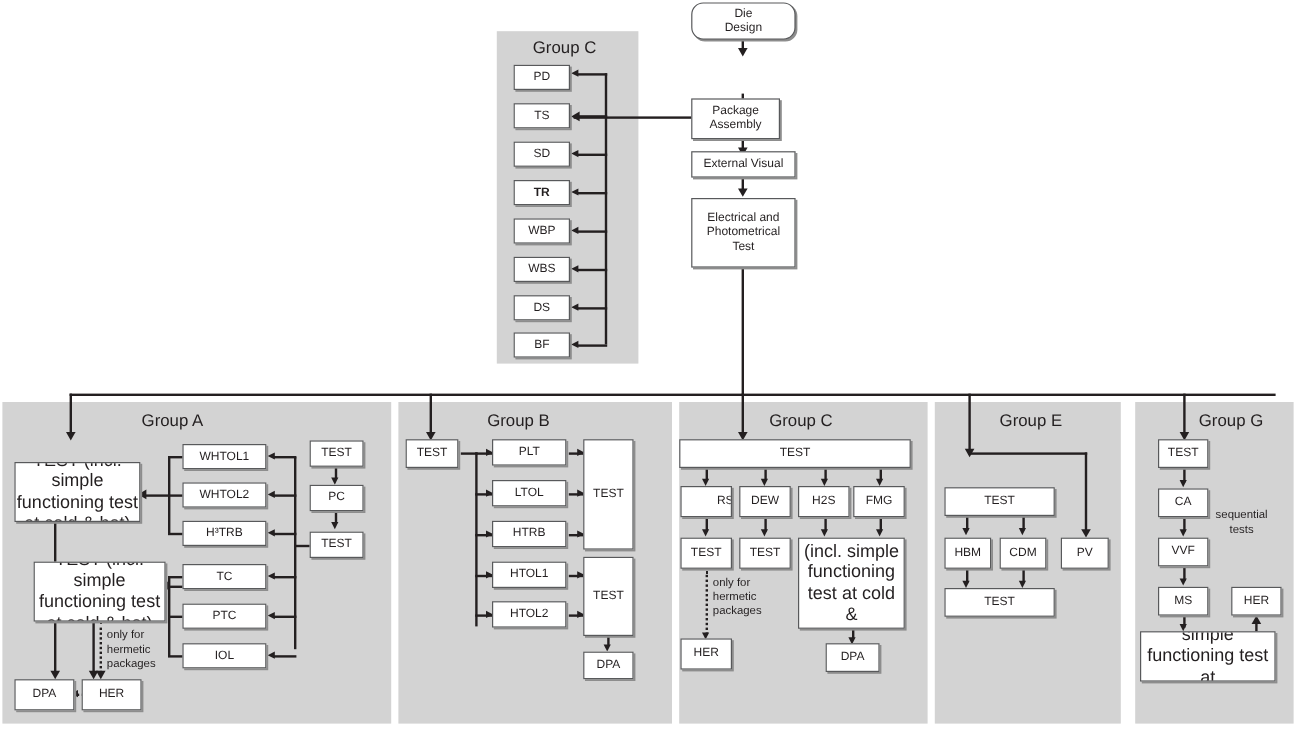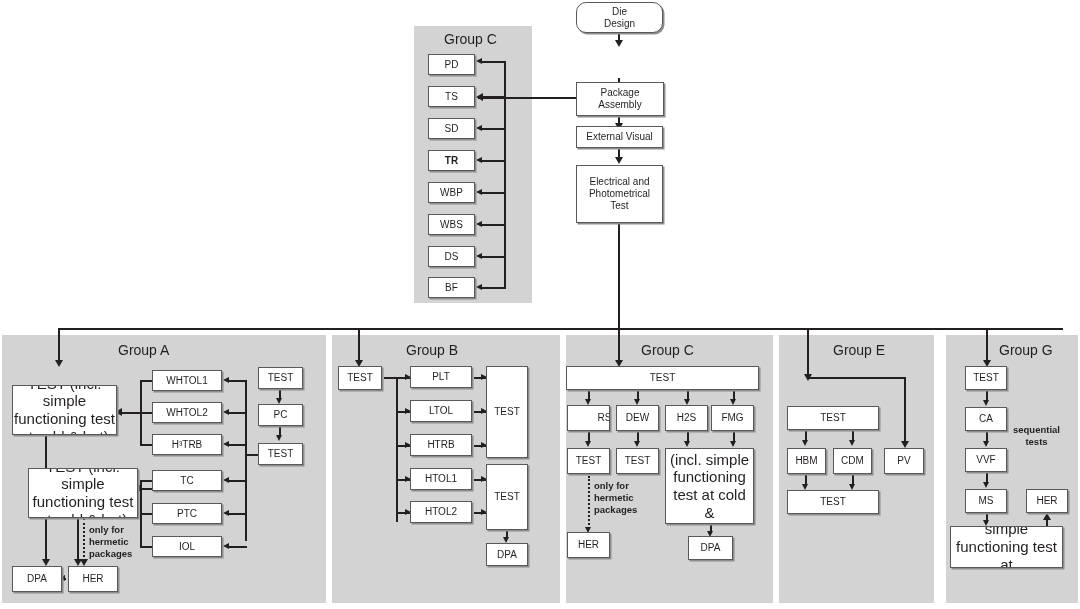--- a/index.html
+++ b/index.html
@@ -44,21 +44,20 @@
     overflow: hidden;
   }
   .box.f10 { font-size: 10px; }
   .note {
     position: absolute;
     font-size: 9.5px;
     line-height: 1.25;
     color: #231f20;
     z-index: 4;
     text-align: left;
-    font-weight: bold;
   }
   .note.ctr { text-align: center; }
   
   .ln {
     position: absolute;
     background: #231f20;
     z-index: 2;
   }
   .lnv { width: 2px; }
   .lnh { height: 2px; }
@@ -98,21 +97,21 @@
   <div class="panel" style="left:946px; top:335px; width:132px; height:268px;"></div>
 
   <div class="box f10" style="left:576px; top:2px; width:87px; height:31px; white-space:pre-line;border-radius:10px;">Die
 Design</div>
   <div class="ln lnv" style="left:618px; top:33px; height:9px;"></div>
   <div class="arw arw-d" style="left:615px; top:40px;"></div>
 
   <div class="ln lnv" style="left:618px; top:78px; height:9px;"></div>
   <div class="arw arw-d" style="left:615px; top:85px;"></div>
 
-  <div class="box f10" style="left:576px; top:82px; width:88px; height:34px; white-space:pre-line;">Package
+  <div class="box f10" style="left:576px; top:82px; width:74px; height:34px; white-space:pre-line;">Package
 Assembly</div>
   <div class="ln lnv" style="left:618px; top:116px; height:9px;"></div>
   <div class="arw arw-d" style="left:615px; top:123px;"></div>
 
   <div class="ln lnh" style="left:478px; top:97px; width:99px;"></div>
   <div class="arw arw-l" style="left:476px; top:93px;"></div>
 
   <div class="box f10" style="left:576px; top:126px; width:87px; height:22px;">External Visual</div>
   <div class="ln lnv" style="left:618px; top:148px; height:11px;"></div>
   <div class="arw arw-d" style="left:615px; top:157px;"></div>

